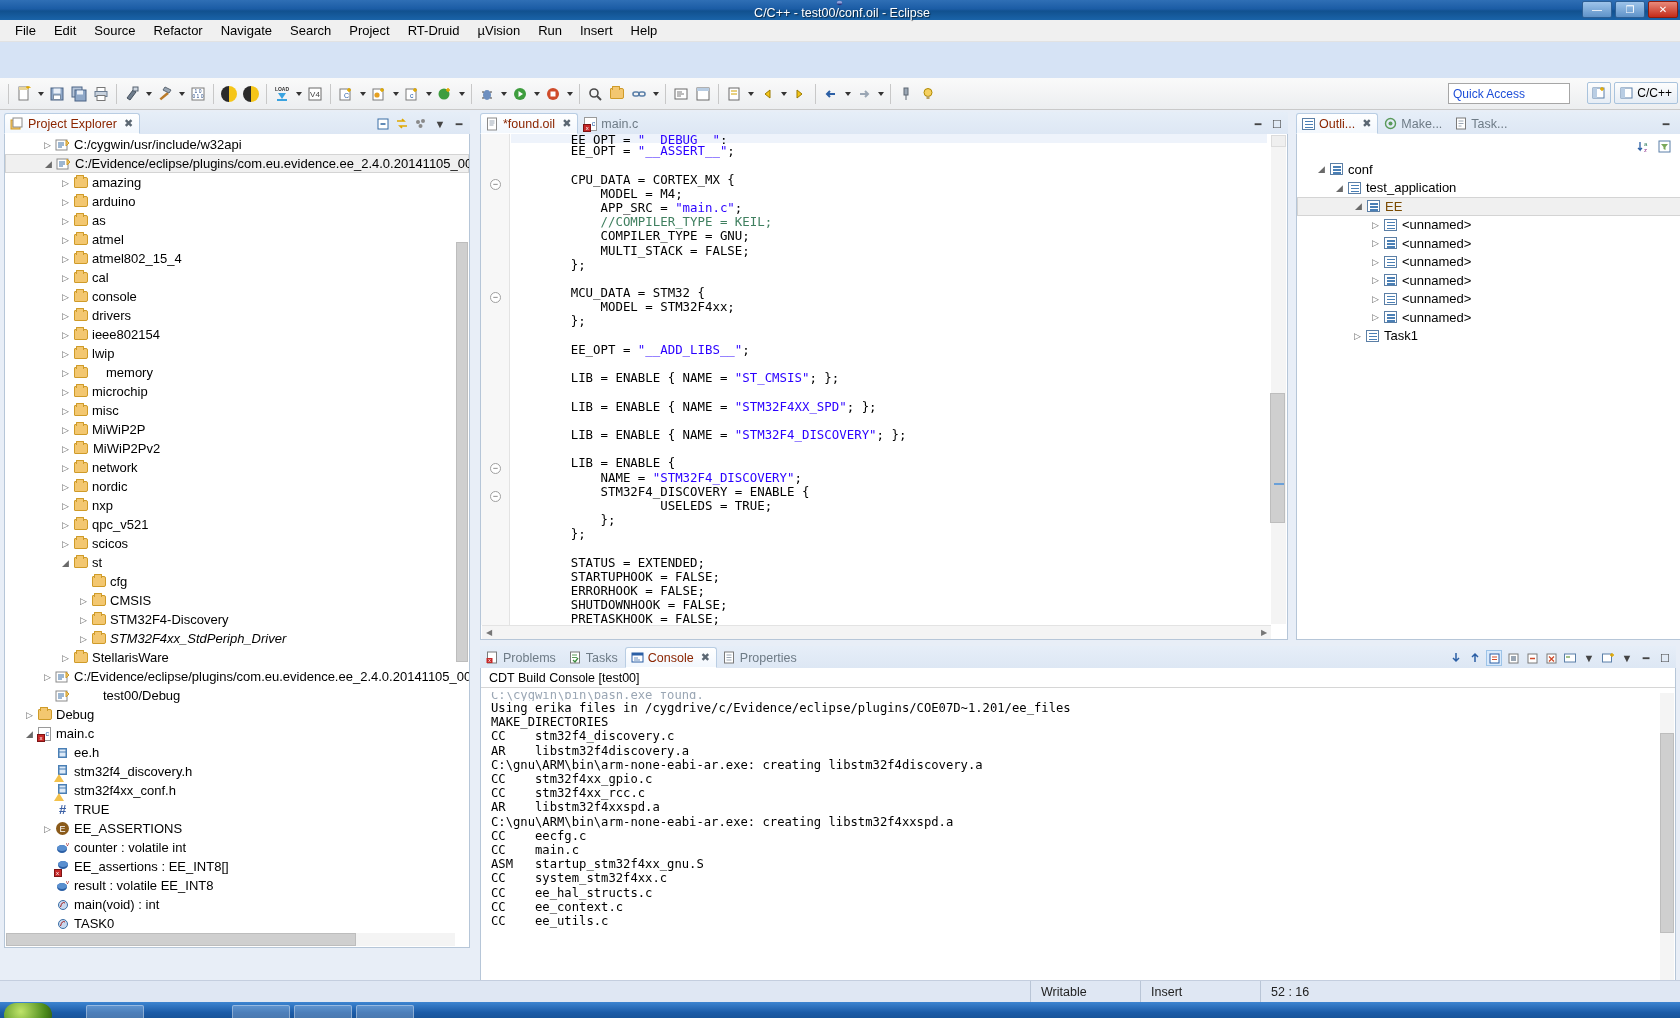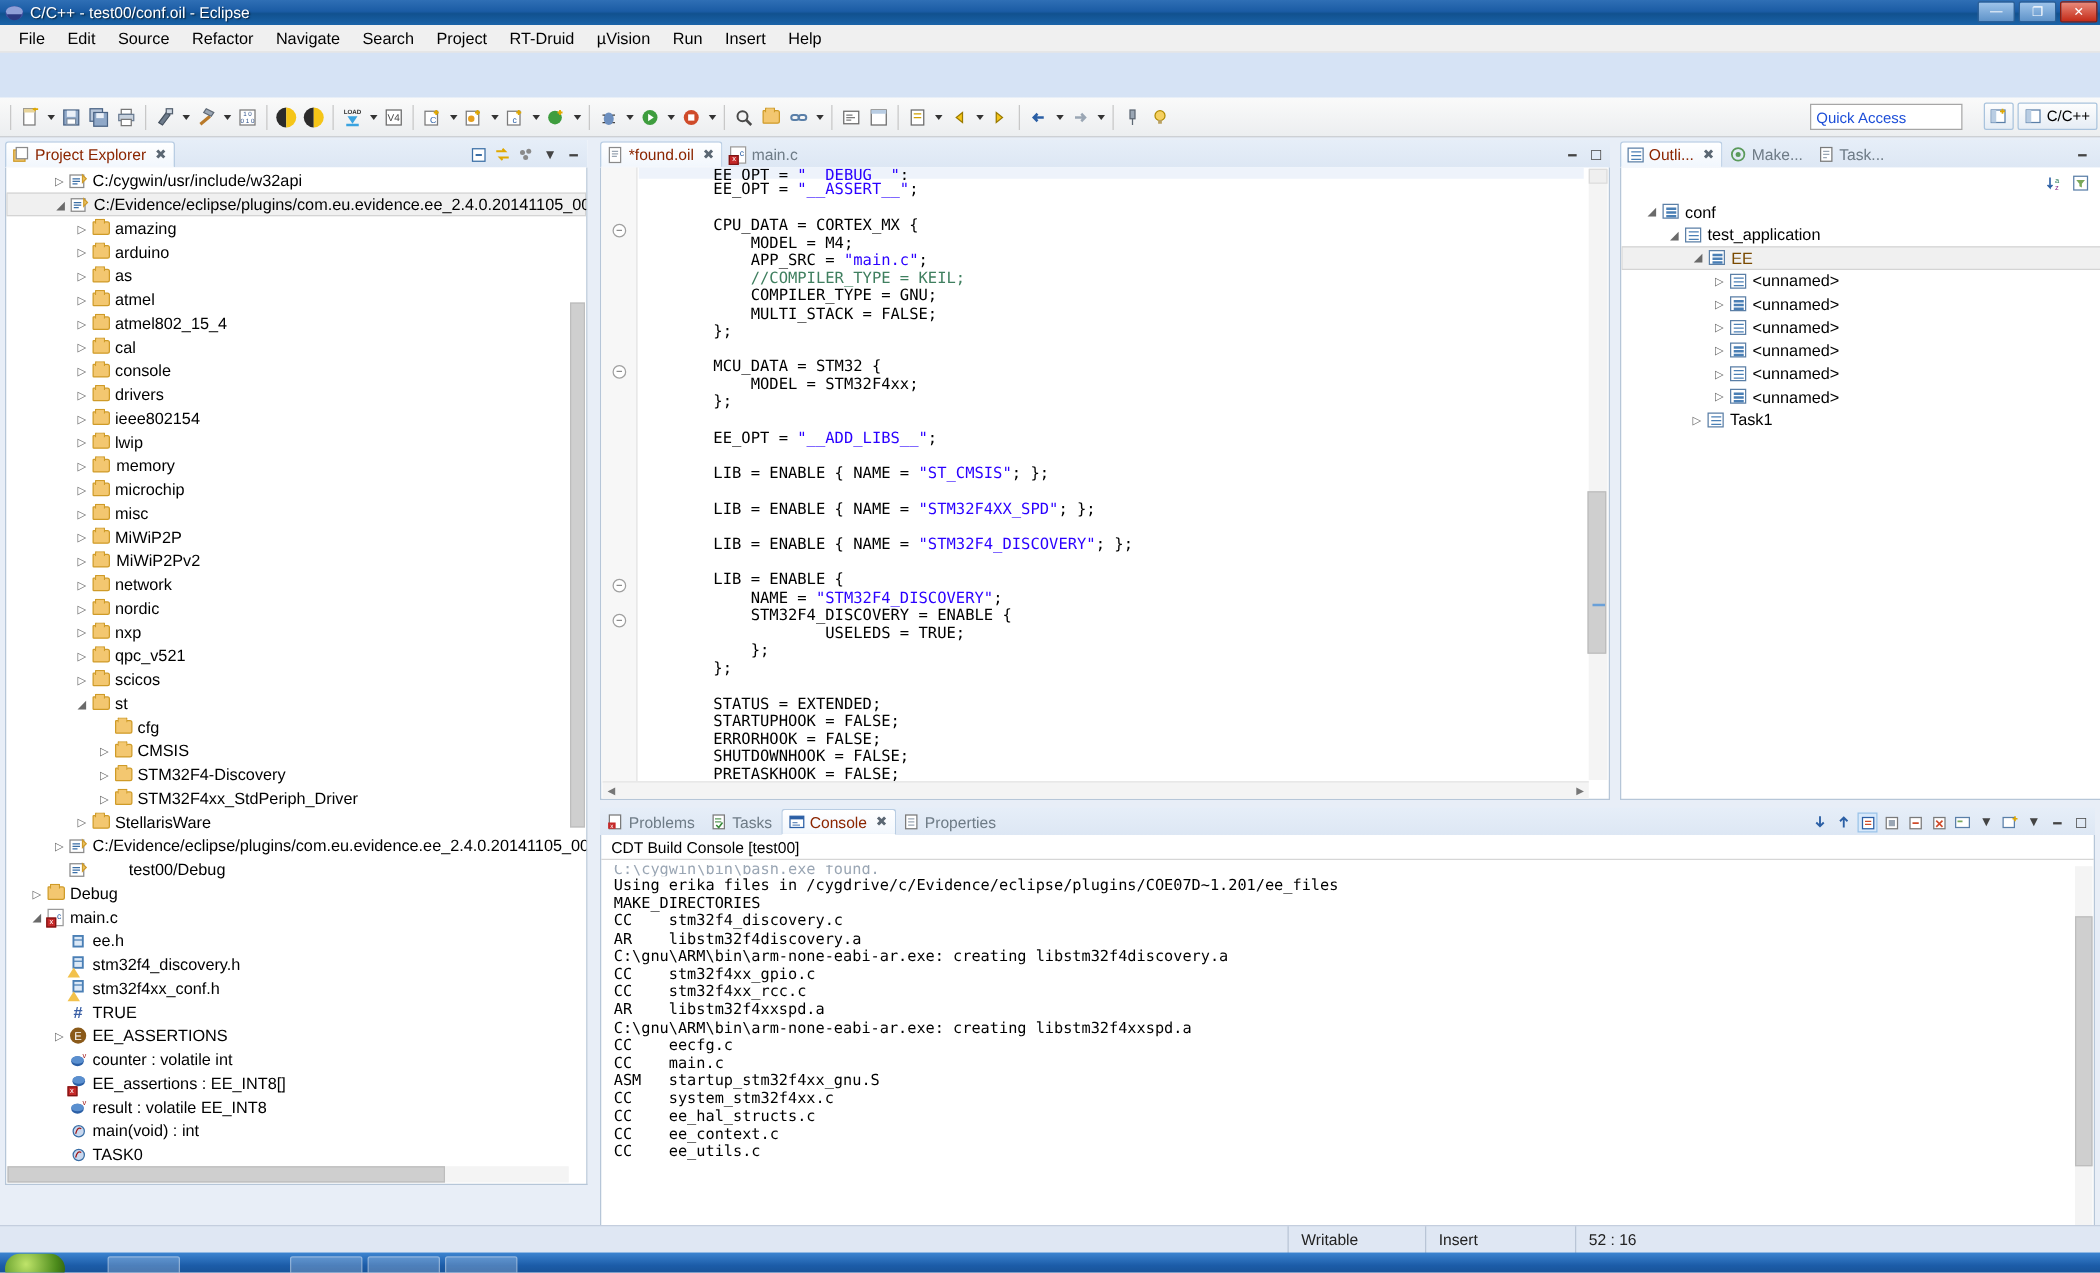--- a/index.html
+++ b/index.html
@@ -12,20 +12,21 @@
     overflow:hidden;
     -webkit-font-smoothing:none;
   }
   
   #titlebar {
     height:20px;
     background:linear-gradient(to bottom,#2f6fb5 0%, #1b5ca5 45%, #11518f 55%, #1a63a8 100%);
     display:flex; align-items:center;
     color:#fff; font-size:12px; padding-left:4px;
     position:relative;
+    flex-direction:column;
   }
   #titlebar .tb-icon { width:15px; height:15px; margin-right:5px; }
   #titlebar .tb-title { text-shadow:1px 1px 1px rgba(0,0,0,.6); font-size:12.5px;}
   .winbtns { position:absolute; right:2px; top:1px; display:flex; gap:3px; }
   .winbtn {
     width:30px; height:17px;
     background:linear-gradient(to bottom,#9ec4ea,#5f93c9);
     border:1px solid #2c5f95; border-radius:2px;
     display:flex; align-items:center; justify-content:center;
     color:#fff; font-size:10px;
@@ -545,21 +546,21 @@
               <span class="folder"></span>
             </span>
             <span style="padding-left: 3px;">lwip</span>
           </div>
           <div class="trow">
             <span style="flex: 0 0 54px;"></span>
             <span class="arrow">▷</span>
             <span class="ico">
               <span class="folder"></span>
             </span>
-            <span style="padding-left: 4px; text-align: right;">memory</span>
+            <span style="padding-left: 17px; text-align: right;">memory</span>
           </div>
           <div class="trow">
             <span style="flex: 0 0 54px;"></span>
             <span class="arrow">▷</span>
             <span class="ico">
               <span class="folder"></span>
             </span>
             <span style="padding-left: 3px;">microchip</span>
           </div>
           <div class="trow">
@@ -657,21 +658,21 @@
               <span class="folder"></span>
             </span>
             <span style="padding-left: 3px;">STM32F4-Discovery</span>
           </div>
           <div class="trow">
             <span style="flex: 0 0 72px;"></span>
             <span class="arrow">▷</span>
             <span class="ico">
               <span class="folder"></span>
             </span>
-            <span style="padding-left: 3px;">STM32F4xx_StdPeriph_Driver</span>
+            <span style="padding-left: 3px; font-style: italic;">STM32F4xx_StdPeriph_Driver</span>
           </div>
           <div class="trow">
             <span style="flex: 0 0 54px;"></span>
             <span class="arrow">▷</span>
             <span class="ico">
               <span class="folder"></span>
             </span>
             <span style="padding-left: 3px;">StellarisWare</span>
           </div>
           <div class="trow">

